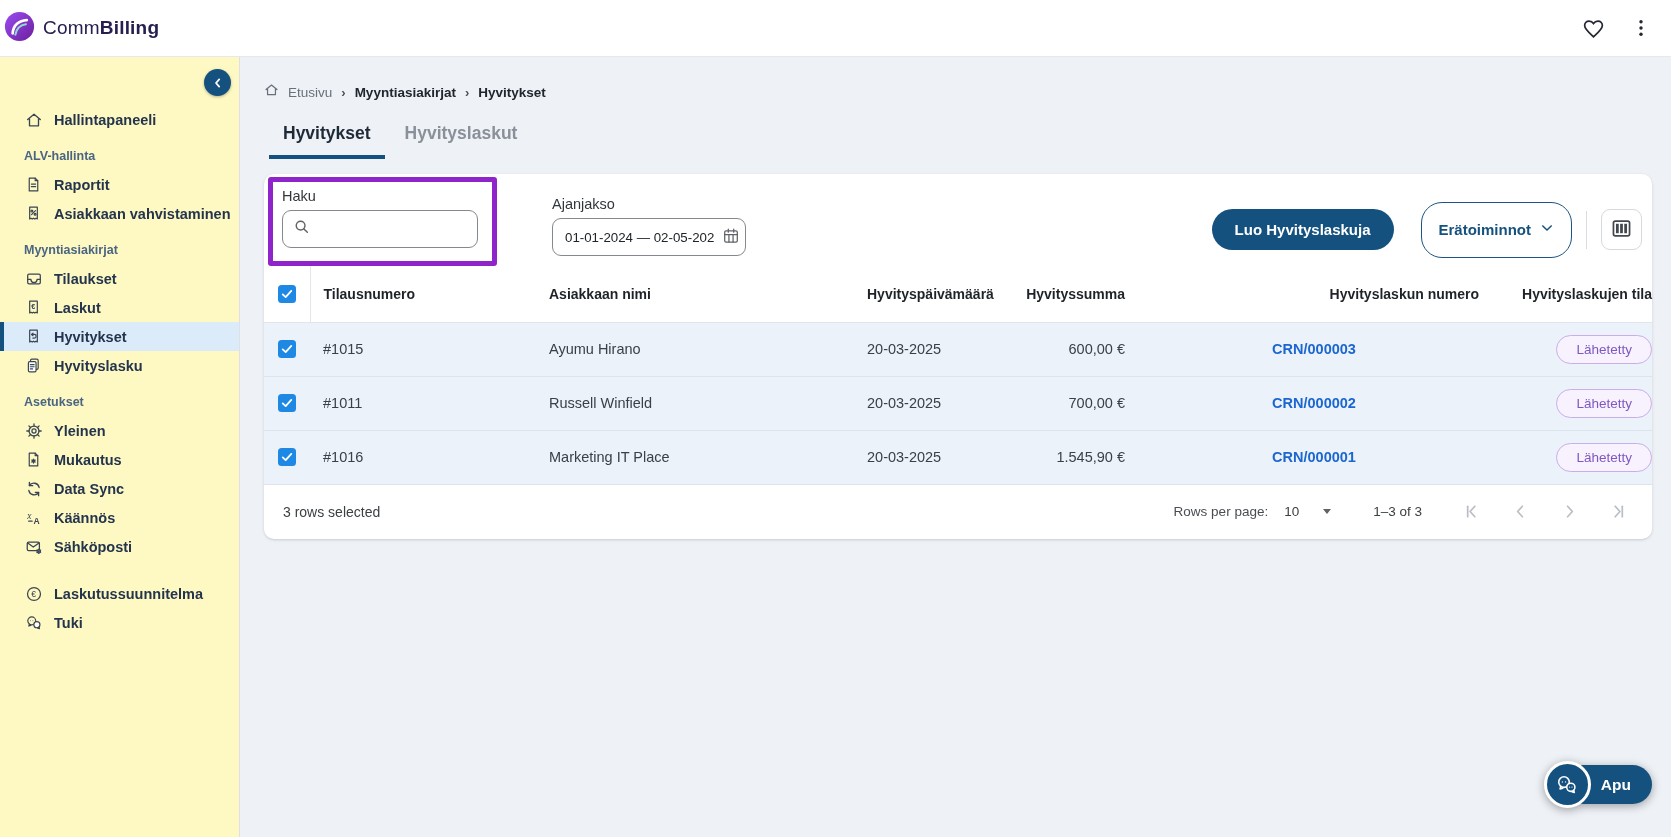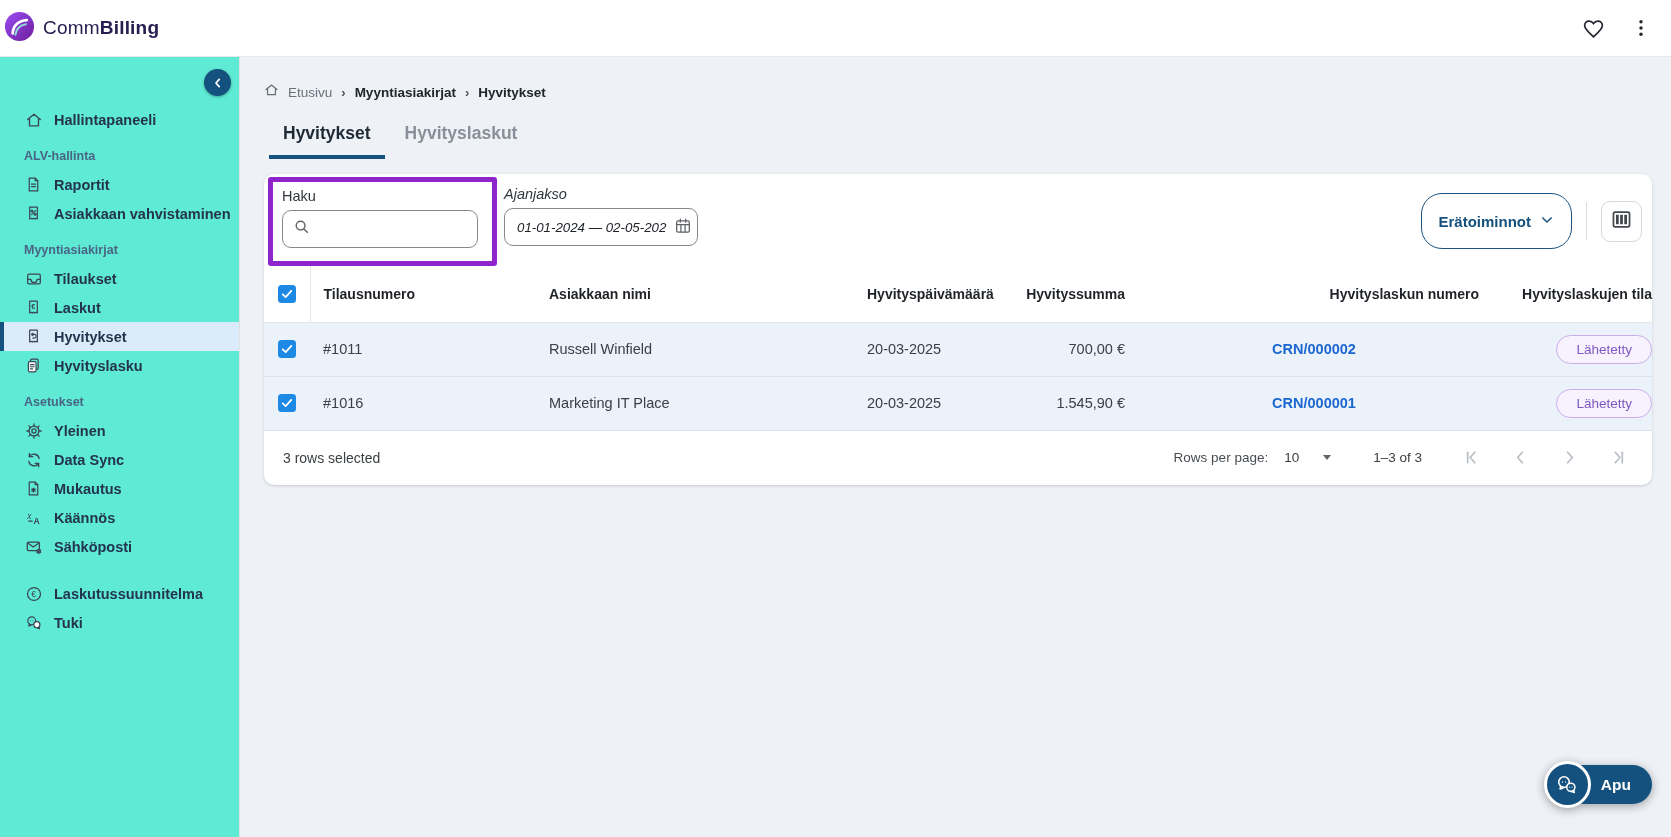--- a/index.html
+++ b/index.html
@@ -10,21 +10,21 @@
   .topbar { position:absolute; top:0; left:0; right:0; height:57px; background:#fff;
             border-bottom:1px solid #e6e8ec; display:flex; align-items:center; padding:0 20px 0 4px; z-index:6; }
   .brand { display:flex; align-items:center; gap:8px; cursor:pointer; }
   .brand-text { font-size:19px; color:#262051; letter-spacing:.2px; }
   .brand-text .b1 { font-weight:500; }
   .brand-text .b2 { font-weight:800; }
   .topbar-right { margin-left:auto; display:flex; align-items:center; gap:26px; }
   .icon-btn { background:none; border:none; cursor:pointer; display:flex; align-items:center; }
 
   
-  .sidebar { position:absolute; top:57px; left:0; width:240px; bottom:0; background:#5eead4; border-right:1px solid #dde1e6; z-index:5; }
+  .sidebar { position:absolute; top:57px; left:0; width:240px; bottom:0; background:#fef9c3; border-right:1px solid #dde1e6; z-index:5; }
   .collapse-btn { position:absolute; top:12px; right:8px; width:27px; height:27px; border-radius:50%;
                   background:#15517e; border:none; display:flex; align-items:center; justify-content:center;
                   cursor:pointer; box-shadow:0 1px 3px rgba(0,0,0,.3); }
   .nav { padding-top:48px; }
   .nav-item { display:flex; align-items:center; gap:11px; height:29px; padding-left:24px; cursor:pointer; }
   .nav-item .nlabel { font-size:14.5px; font-weight:700; color:#24344d; white-space:nowrap; }
   .nav-item.selected { background:#dcebfa; border-left:4px solid #15517e; padding-left:20px; }
   .nav-item.extra-gap { margin-top:18px; }
   .nav-section { margin:15px 0 7px; padding-left:24px; font-size:12.5px; font-weight:700; color:#4a6584; }
   .nicon { width:19px; display:flex; justify-content:center; }
@@ -37,27 +37,27 @@
   .crumb-sep { color:#4b5058; font-size:13px; font-weight:600; }
 
   .tabs { margin-top:22px; padding-left:5px; display:flex; gap:6px; }
   .tab { padding:0 14px 11px; font-size:17.5px; font-weight:700; color:#8a9099; cursor:pointer; border-bottom:4px solid transparent; }
   .tab.active { color:#1f2a37; border-bottom-color:#15517e; }
 
   .card { margin-top:15px; background:#fff; border-radius:10px;
           box-shadow:0 1px 2px rgba(16,24,40,.10), 0 1px 4px rgba(16,24,40,.07); }
 
   
-  .filter-row { display:flex; align-items:flex-start; padding:3px 10px 0 4px; height:92px; }
+  .filter-row { display:flex; align-items:center; padding:3px 10px 0 4px; height:92px;gap:48px; }
   .search-highlight { border:5px solid #8e24c9; border-radius:3px; padding:6px 14px 13px 9px; background:#fff; }
   .field-label { font-size:14.5px; color:#32373d; margin-bottom:6px; }
   .search-wrap { width:196px; height:38px; border:1px solid #84898f; border-radius:9px; display:flex;
                  align-items:center; padding:0 10px; gap:7px; background:#fff; }
   .search-input { border:none; outline:none; flex:1; font-size:14px; min-width:0; font-family:"Liberation Sans",sans-serif; }
-  .date-group { margin-left:7px; margin-top:9px;font-style:italic; }
+  .date-group { margin-left:7px; margin-top:9px; }
   .date-wrap { width:194px; height:38px; border:1px solid #84898f; border-radius:9px; display:flex;
                align-items:center; padding:0 9px 0 12px; gap:8px; font-size:13.3px; color:#202428; cursor:pointer; background:#fff; }
   .date-text { white-space:nowrap; flex:1; }
   .actions { margin-left:auto; margin-top:16px; display:flex; align-items:center; }
   .btn-primary { height:41px; padding:0 23px; border-radius:21px; background:#15517e; color:#fff;
                  font-size:15px; font-weight:700; border:none; cursor:pointer; font-family:inherit; }
   .btn-secondary { height:56px; margin-left:27px; padding:0 17px; border-radius:21px; background:#fff; color:#15517e;
                    font-size:15px; font-weight:700; border:1.6px solid #1c5583; cursor:pointer;
                    display:flex; align-items:center; gap:9px; font-family:inherit; }
   .v-div { width:1px; height:38px; background:#d9dce1; margin:0 14px; align-self:center; }
@@ -232,40 +232,40 @@
           <circle cx="10" cy="10" r="2.3"></circle>
             <circle cx="10" cy="10" r="5.5"></circle>
           <path d="M10 2v2.5M10 15.5V18M2 10h2.5M15.5 10H18M4.3 4.3l1.8 1.8M13.9 13.9l1.8 1.8M15.7 4.3l-1.8 1.8M6.1 13.9l-1.8 1.8"></path>
         </svg>
       </span>
       <span class="nlabel">Yleinen</span>
     </div>
 
     <div class="nav-item">
       <span class="nicon">
+        <svg viewBox="0 0 20 20" width="17" height="17" fill="none" stroke="#3a4554" stroke-width="1.4" stroke-linecap="round" stroke-linejoin="round">
+          <path d="M5 2.5h7l3 3v12H5z"></path>
+            <path d="M12 2.5v3h3"></path>
+          <circle cx="10" cy="11.8" r="1.3"></circle>
+          <path d="M10 9.4v4.8M7.9 10.6l4.2 2.4M7.9 13l4.2-2.4"></path>
+        </svg>
+      </span>
+      <span class="nlabel">Mukautus</span>
+    </div>
+
+    <div class="nav-item">
+      <span class="nicon">
         <svg viewBox="0 0 20 20" width="18" height="18" fill="none" stroke="#3a4554" stroke-width="1.5" stroke-linecap="round" stroke-linejoin="round">
           <path d="M15.7 8.3A6 6 0 0 0 4.9 6.1"></path>
             <polyline points="4.9,2.6 4.9,6.3 8.6,6.3"></polyline>
           <path d="M4.3 11.7A6 6 0 0 0 15.1 13.9"></path>
             <polyline points="15.1,17.4 15.1,13.7 11.4,13.7"></polyline>
         </svg>
       </span>
       <span class="nlabel">Data Sync</span>
-    </div>
-
-    <div class="nav-item">
-      <span class="nicon">
-        <svg viewBox="0 0 20 20" width="17" height="17" fill="none" stroke="#3a4554" stroke-width="1.4" stroke-linecap="round" stroke-linejoin="round">
-          <path d="M5 2.5h7l3 3v12H5z"></path>
-            <path d="M12 2.5v3h3"></path>
-          <circle cx="10" cy="11.8" r="1.3"></circle>
-          <path d="M10 9.4v4.8M7.9 10.6l4.2 2.4M7.9 13l4.2-2.4"></path>
-        </svg>
-      </span>
-      <span class="nlabel">Mukautus</span>
     </div>
 
     <div class="nav-item">
       <span class="nicon">
         <svg viewBox="0 0 20 20" width="18" height="18" fill="#3a4554">
           <text x="2.5" y="11" font-size="10.5" font-style="italic" font-family="Liberation Serif, serif">x</text>
           <text x="9.5" y="17" font-size="9.5" font-weight="700" font-family="Liberation Sans, sans-serif">A</text>
           <path d="M4 13.5h4" stroke="#3a4554" stroke-width="1.2" stroke-linecap="round"></path>
         </svg>
       </span>
@@ -355,20 +355,21 @@
           <span>
             <svg viewBox="0 0 20 20" width="18" height="18" fill="none" stroke="#5f6368" stroke-width="1.4" stroke-linecap="round">
               <rect x="3" y="4.2" width="14" height="12.6" rx="1.5"></rect>
               <path d="M3 8.4h14M7 2.4v3.4M13 2.4v3.4M7.7 8.4v8.2M12.3 8.4v8.2"></path>
             </svg>
           </span>
         </div>
       </div>
 
       <div class="actions">
+        <button class="btn-primary">Luo Hyvityslaskuja</button>
         <button class="btn-secondary">
           <span>Erätoiminnot</span>
           <span>
             <svg viewBox="0 0 20 20" width="14" height="14" fill="none" stroke="#15517e" stroke-width="2.1" stroke-linecap="round" stroke-linejoin="round">
               <polyline points="4,7 10,13 16,7"></polyline>
             </svg>
           </span>
         </button>
         <div class="v-div"></div>
         <button class="btn-columns">
@@ -413,20 +414,35 @@
       </thead>
       <tbody>
         <tr>
           <td class="c-check">
             <span class="checkbox">
               <svg viewBox="0 0 18 18" width="14" height="14" fill="none" stroke="#fff" stroke-width="2.3" stroke-linecap="round" stroke-linejoin="round">
                   <polyline points="3.5,9.5 7.3,13 14.5,5"></polyline>
                 </svg>
             </span>
           </td>
+          <td class="pad-s">#1015</td>
+          <td class="pad-s">Ayumu Hirano</td>
+          <td class="pad-l">20-03-2025</td>
+          <td class="al-right">600,00 €</td>
+          <td class="crn"><span>CRN/000003</span></td>
+          <td class="al-center"><span class="badge">Lähetetty</span></td>
+        </tr>
+        <tr>
+          <td class="c-check">
+            <span class="checkbox">
+              <svg viewBox="0 0 18 18" width="14" height="14" fill="none" stroke="#fff" stroke-width="2.3" stroke-linecap="round" stroke-linejoin="round">
+                  <polyline points="3.5,9.5 7.3,13 14.5,5"></polyline>
+                </svg>
+            </span>
+          </td>
           <td class="pad-s">#1011</td>
           <td class="pad-s">Russell Winfield</td>
           <td class="pad-l">20-03-2025</td>
           <td class="al-right">700,00 €</td>
           <td class="crn"><span>CRN/000002</span></td>
           <td class="al-center"><span class="badge">Lähetetty</span></td>
         </tr>
         <tr>
           <td class="c-check">
             <span class="checkbox">

